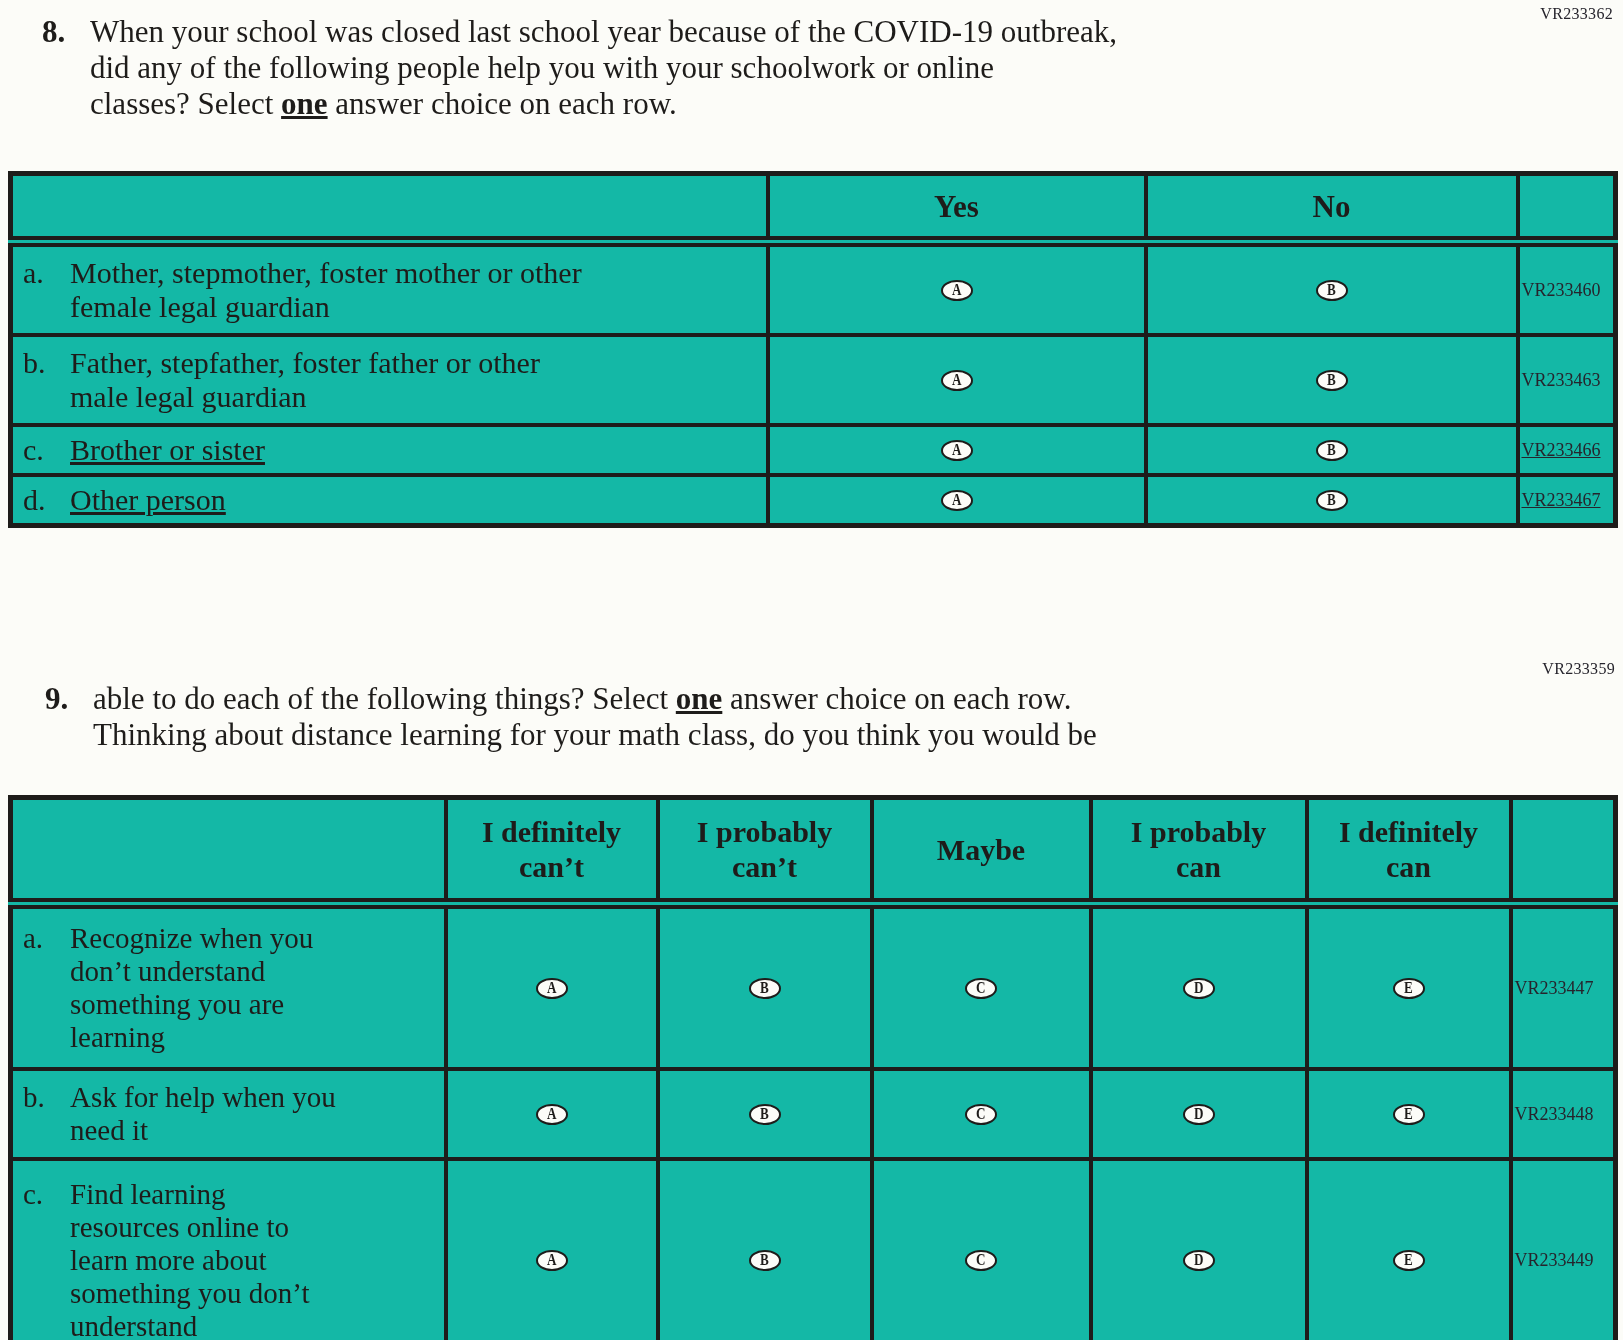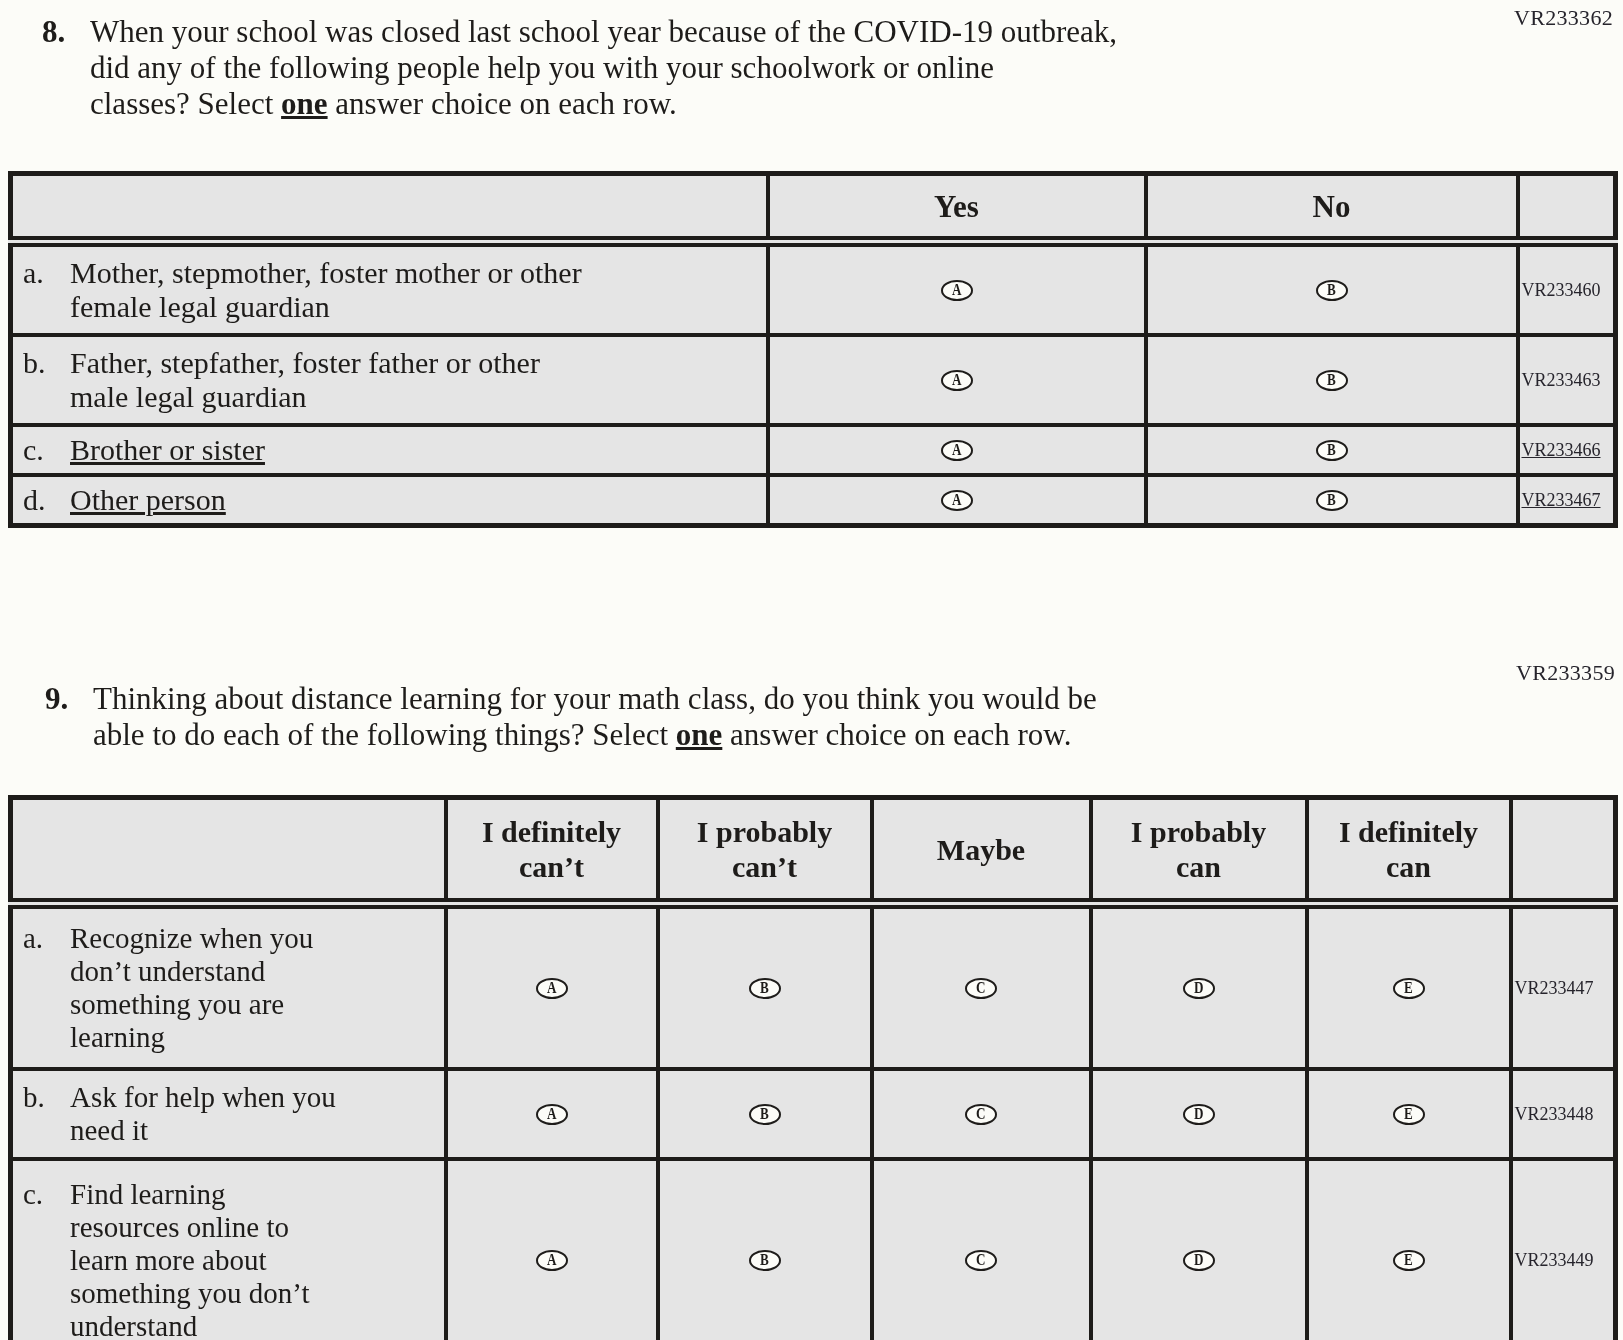--- a/index.html
+++ b/index.html
@@ -6,21 +6,21 @@
   body{
     width:1623px;height:1340px;
     background:#fcfcf8;
     font-family:"Liberation Serif", serif;
     color:#1e1c1a;
     position:relative;
     overflow:hidden;
   }
   .vr{
     position:absolute;
-    font-size:22px;
+    font-size:16px;
     letter-spacing:.3px;
     color:#26242c;
   }
   .vr-top{top:5px;right:10px;}
   .vr-mid{top:660px;right:8px;}
   .question{
     position:absolute;
     display:flex;
     font-size:31px;
     line-height:36px;
@@ -30,21 +30,21 @@
   .qnum{font-weight:bold;width:48px;flex:0 0 48px;}
   .qline{display:block;}
   b{font-weight:bold;text-decoration:underline;}
 
   table{
     position:absolute;
     left:8px;
     border-collapse:collapse;
     table-layout:fixed;
     width:1605px;
-    background:#e5e5e5;
+    background:#14b8a6;
   }
   .t1{top:171px;}
   .t2{top:795px;}
   th,td{border:4px solid #1e1c1a;}
   table{border:5px solid #1e1c1a;}
   thead th{
     border-bottom:11px double #1e1c1a;
     font-size:30px;
     line-height:35px;
     font-weight:bold;
@@ -167,22 +167,22 @@
       <td class="code">VR233467</td>
     </tr>
   </tbody>
 </table>
 
 <div class="vr vr-mid">VR233359</div>
 
 <div class="question q9">
   <div class="qnum">9.</div>
   <div class="qtext">
+    <span class="qline"><span>able to do each of the following things? Select </span><b>one</b><span> answer choice on each row.</span></span>
     <span class="qline">Thinking about distance learning for your math class, do you think you would be</span>
-    <span class="qline"><span>able to do each of the following things? Select </span><b>one</b><span> answer choice on each row.</span></span>
   </div>
 </div>
 
 <table class="t2">
   <colgroup>
       <col style="width:435px">
       <col style="width:212px">
       <col style="width:214px">
       <col style="width:219px">
       <col style="width:216px">

